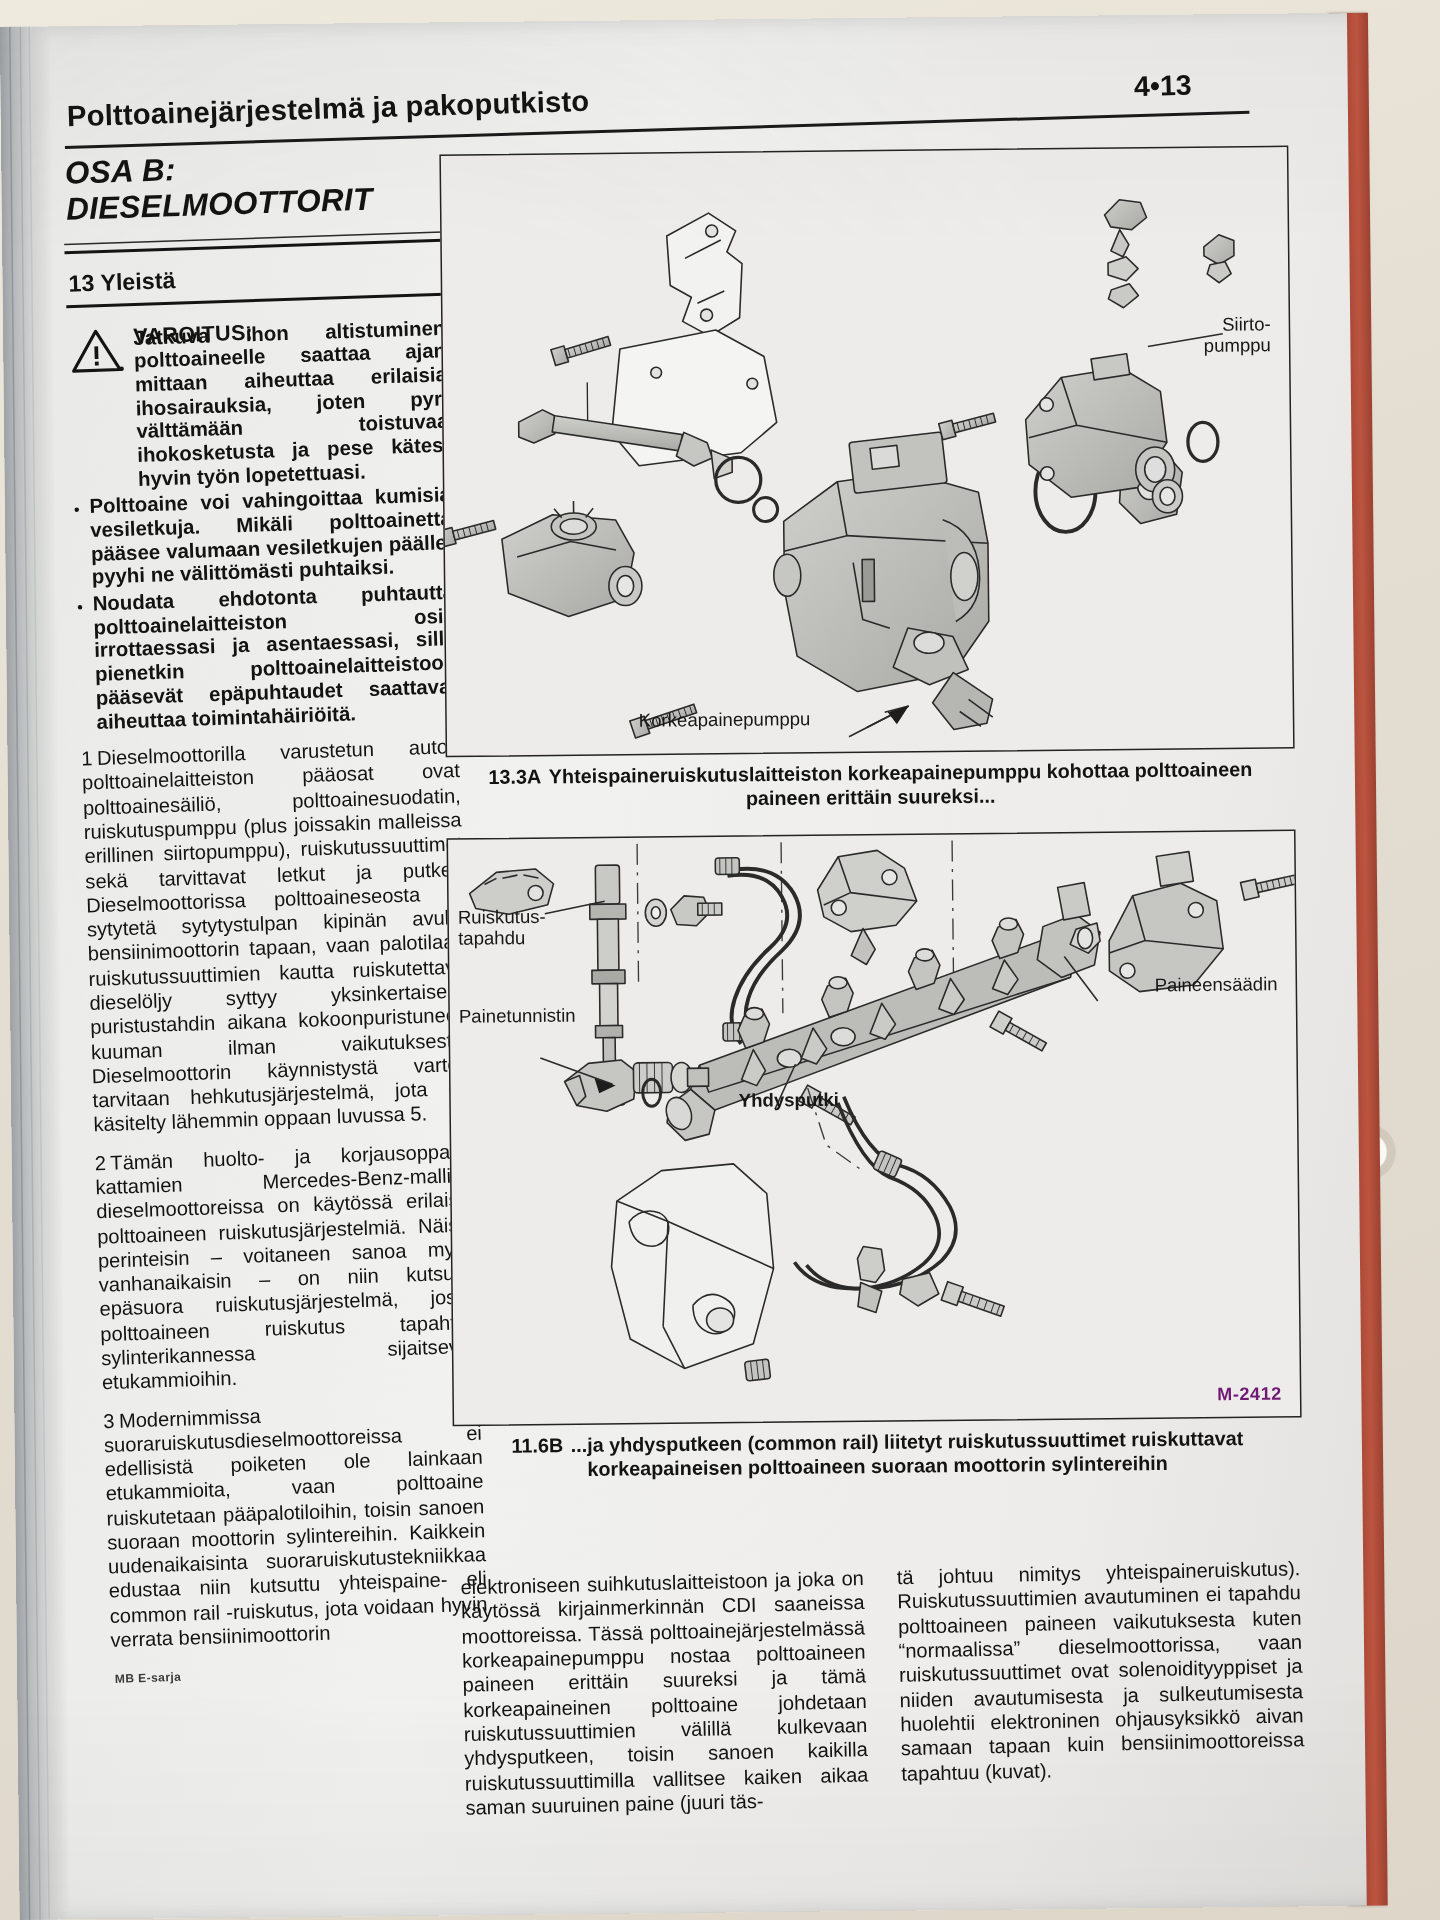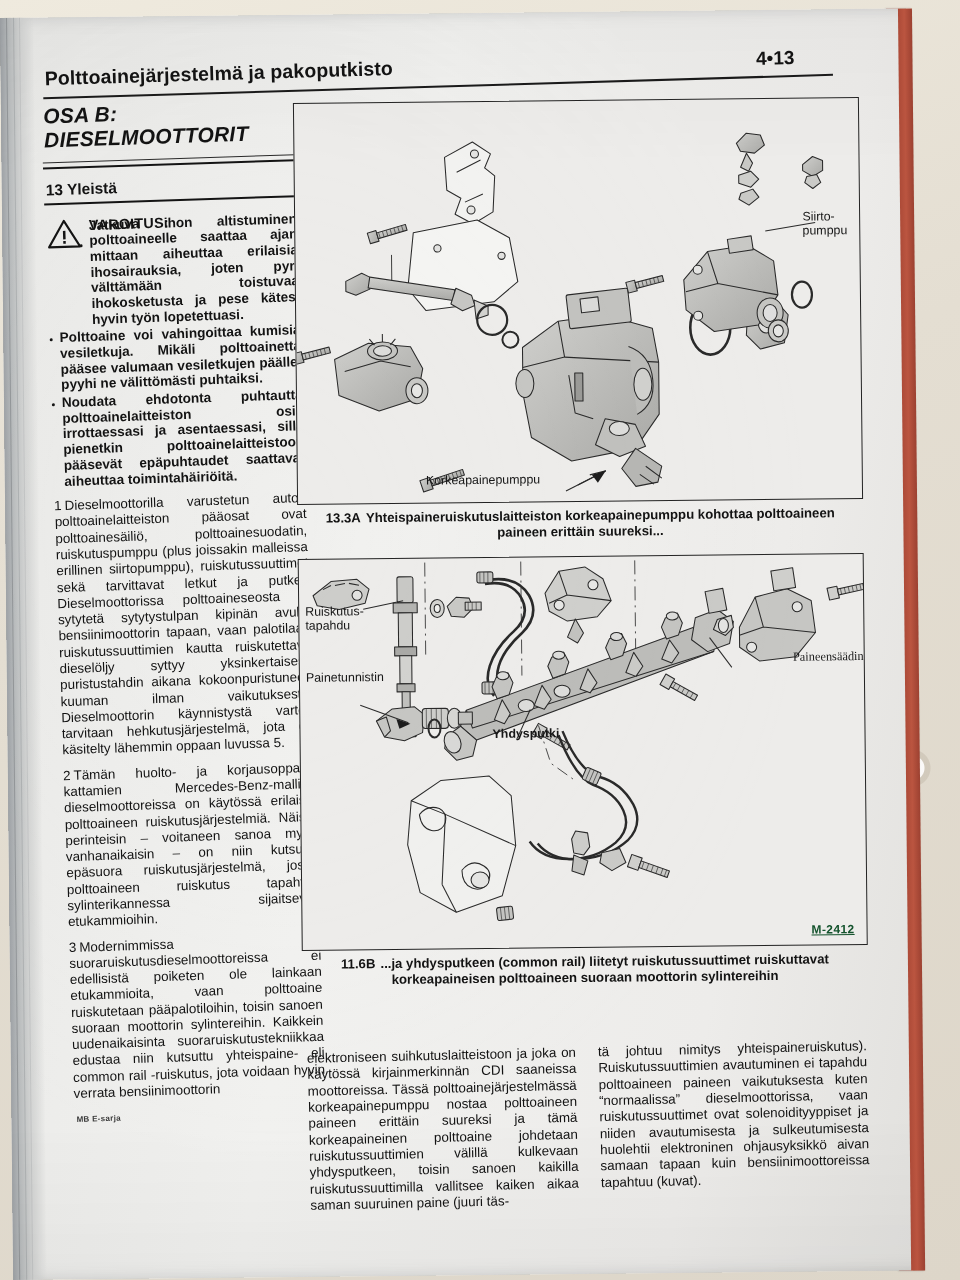--- a/index.html
+++ b/index.html
@@ -153,21 +153,21 @@
   }
   .figcap .fignum{margin-right:5px;}
 
   
   .flabel{
     position:absolute;font-size:12.4px;font-weight:normal;color:#171717;
     line-height:1.12;white-space:pre-line;
   }
   .mcode{
     position:absolute;right:12px;bottom:8px;font-size:12px;font-weight:bold;
-    color:#14532d;letter-spacing:.4px;text-decoration:underline;
+    color:#701a75;letter-spacing:.4px;
   }
 
   
   #botcols{
     position:absolute;left:262px;top:1000px;width:560px;
     display:flex;gap:22px;
     transform:rotate(-0.7deg);transform-origin:left top;
   }
   #botcols .col{width:269px;}
   #botcols p{
@@ -344,21 +344,21 @@
                 <path d="M4 22 l10 -2 l4 8 l-8 6 l-8 -6 Z" fill="#cacac7"></path>
               </g>
 
               <path d="M470 132 L520 124" stroke-width="1.1"></path>
               <path d="M308 370 L268 390" stroke-width="1.1"></path>
               <path d="M308 370 L280 384 M308 370 L292 374" stroke-width="1.1" fill="#1d1d1d"></path>
               <polygon points="308,370 294,374 300,382" fill="#1d1d1d" stroke="none"></polygon>
             </g>
           </svg>
 
-          <div class="flabel" style="right:12px;top:112px;text-align:left;">Siirto-
+          <div class="flabel" style="right:12px;top:112px;text-align:right;">Siirto-
 pumppu</div>
           <div class="flabel" style="left:128px;top:372px;">Korkeapainepumppu</div>
         </div>
 
         <div class="figcap"><span class="fignum">13.3A</span><span>Yhteispaineruiskutuslaitteiston korkeapainepumppu kohottaa polttoaineen paineen erittäin suureksi...</span></div>
       </div>
 
       <div class="figwrap" style="left:258px;top:508px;width:566px;">
         <div class="figbox" style="height:390px;">
           <svg viewBox="0 0 566 390" width="566" height="390">
@@ -522,21 +522,21 @@
               <polygon points="110,165 96,160 99,170" fill="#1d1d1d" stroke="none"></polygon>
               <path d="M216 182 L230 152" stroke-width="1.05"></path>
               <path d="M432 112 L410 82" stroke-width="1.05"></path>
             </g>
           </svg>
 
           <div class="flabel" style="left:6px;top:46px;">Ruiskutus-
 tapahdu</div>
           <div class="flabel" style="left:6px;top:112px;">Painetunnistin</div>
           <div class="flabel" style="left:192px;top:170px;font-weight:bold;">Yhdysputki</div>
-          <div class="flabel" style="right:0;top:96px;font-family:Liberation Serif, serif;">Paineensäädin</div>
+          <div class="flabel" style="right:12px;top:96px;">Paineensäädin</div>
           <div class="mcode">M-2412</div>
         </div>
 
         <div class="figcap"><span class="fignum">11.6B</span><span>...ja yhdysputkeen (common rail) liitetyt ruiskutussuuttimet ruiskuttavat korkeapaineisen polttoaineen suoraan moottorin sylintereihin</span></div>
       </div>
 
       <div id="botcols">
         <div class="col">
           <p>elektroniseen suihkutuslaitteistoon ja joka on käytössä kirjainmerkinnän CDI saaneissa moottoreissa. Tässä polttoainejärjestelmässä korkeapainepumppu nostaa polttoaineen paineen erittäin suureksi ja tämä korkeapaineinen polttoaine johdetaan ruiskutussuuttimien välillä kulkevaan yhdysputkeen, toisin sanoen kaikilla ruiskutussuuttimilla vallitsee kaiken aikaa saman suuruinen paine (juuri täs-</p>
         </div>

